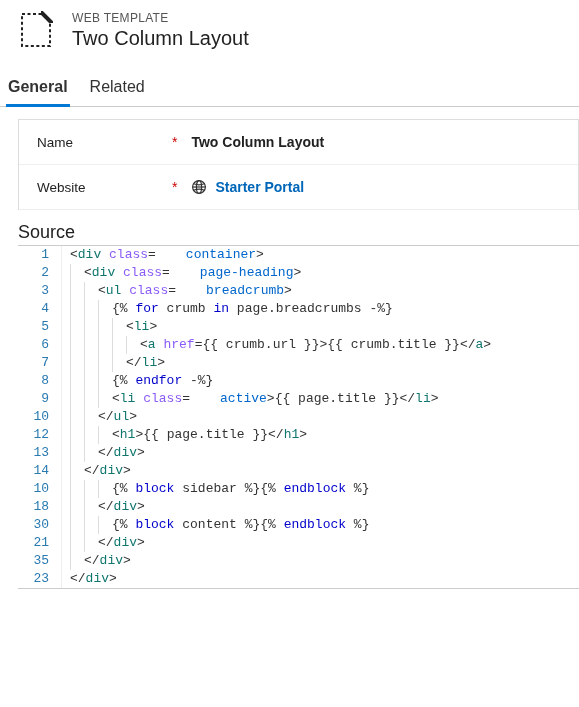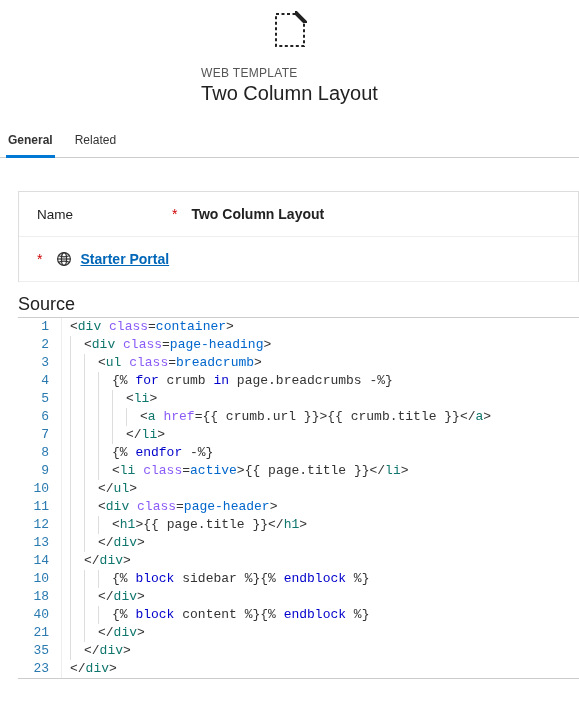--- a/index.html
+++ b/index.html
@@ -9,51 +9,50 @@
     font-size: 14px;
     color: #333;
     background: #fff;
     width: 579px;
   }
   .header {
     display: flex;
     align-items: center;
     padding: 10px 16px 20px 16px;
     gap: 16px;
-    flex-direction: column;
   }
   .header-icon svg { display:block; }
   .header-text { display:flex; flex-direction:column; }
   .eyebrow { font-size: 12px; color: #555; letter-spacing: 0.3px; }
   .page-title { font-size: 20px; color: #222; font-weight: 400; margin-top:2px;}
   .tabs {
     display:flex;
     border-bottom: 1px solid #ccc;
     padding: 0 8px;
     gap: 22px;
   }
   .tab {
     padding: 8px 0 10px 0;
-    font-size: 12px;
+    font-size: 16px;
     color: #333;
     cursor: pointer;
     position: relative;
   }
   .tab.active { font-weight: 600; }
   .tab.active::after {
     content:"";
     position:absolute;
     left:-2px; right:-2px; bottom:-1px;
     height:3px;
     background:#0078d4;
   }
   .form-panel {
     border: 1px solid #ddd;
     border-bottom: none;
-    margin: 33px 0 0 18px;
+    margin: 12px 0 0 18px;
     min-width: 0;
   }
   .form-row {
     display:flex;
     align-items:center;
     padding: 14px 18px;
     border-bottom: 1px solid #eee;
   }
   .form-label {
     width: 135px;
@@ -67,21 +66,20 @@
     color:#222;
   }
   .link-value {
     font-weight:600;
     font-size:14px;
     color:#0066b8;
     cursor:pointer;
     display:flex;
     align-items:center;
     gap:8px;
-    text-decoration:underline;
   }
   .globe-icon { display:inline-flex; }
   .source-label {
     padding: 12px 0 2px 18px;
     font-size:18px;
     color:#222;
   }
   .code-editor {
     border-top:1px solid #ccc;
     border-bottom:1px solid #ccc;
@@ -112,21 +110,21 @@
   .ind-guide {
     border-left:1px solid #ddd;
     display:inline-block;
     height:18px;
     vertical-align:top;
   }
   .w1{width:14px;}
   .t-punc{color:#333;}
   .t-tag{color:#0f766e;}
   .t-attr{color:#8b5cf6;}
-  .t-val{color:#0066cc;}
+  .t-val{color:#0066cc;margin-left:30px;}
   .t-kw{color:#0000cc;}
   .t-delim{color:#333;}
   .t-text{color:#333;}
 </style>
 </head>
 <body>
 
 <div class="header">
   <div class="header-icon">
     <svg width="40" height="40" viewBox="0 0 40 40">
@@ -145,20 +143,21 @@
   <div class="tab">Related</div>
 </div>
 
 <div class="form-panel">
   <div class="form-row">
     <div class="form-label">Name</div>
     <span class="req">*</span>
     <div class="field-value">Two Column Layout</div>
   </div>
   <div class="form-row">
+    <div class="form-label">Website</div>
     <span class="req">*</span>
     <div class="link-value">
       <span class="globe-icon">
         <svg width="16" height="16" viewBox="0 0 16 16">
           <circle cx="8" cy="8" r="6.4" fill="none" stroke="#333" stroke-width="1.2"></circle>
           <ellipse cx="8" cy="8" rx="2.6" ry="6.4" fill="none" stroke="#333" stroke-width="1.2"></ellipse>
           <line x1="1.6" y1="8" x2="14.4" y2="8" stroke="#333" stroke-width="1.2"></line>
           <path d="M2.6 4.8 Q8 7 13.4 4.8" fill="none" stroke="#333" stroke-width="1.1"></path>
           <path d="M2.6 11.2 Q8 9 13.4 11.2" fill="none" stroke="#333" stroke-width="1.1"></path>
         </svg>
@@ -174,23 +173,22 @@
     <div class="code-line"><div class="gutter">1</div><div class="code"><span class="t-punc">&lt;</span><span class="t-tag">div </span><span class="t-attr">class</span><span class="t-punc">=</span><span class="t-val">container</span><span class="t-punc">&gt;</span></div></div>
     <div class="code-line"><div class="gutter">2</div><div class="code"><span class="ind-guide w1"></span><span class="t-punc">&lt;</span><span class="t-tag">div </span><span class="t-attr">class</span><span class="t-punc">=</span><span class="t-val">page-heading</span><span class="t-punc">&gt;</span></div></div>
     <div class="code-line"><div class="gutter">3</div><div class="code"><span class="ind-guide w1"></span><span class="ind-guide w1"></span><span class="t-punc">&lt;</span><span class="t-tag">ul </span><span class="t-attr">class</span><span class="t-punc">=</span><span class="t-val">breadcrumb</span><span class="t-punc">&gt;</span></div></div>
     <div class="code-line"><div class="gutter">4</div><div class="code"><span class="ind-guide w1"></span><span class="ind-guide w1"></span><span class="ind-guide w1"></span><span class="t-delim">{% </span><span class="t-kw">for</span><span class="t-text"> crumb </span><span class="t-kw">in</span><span class="t-text"> page.breadcrumbs -%}</span></div></div>
     <div class="code-line"><div class="gutter">5</div><div class="code"><span class="ind-guide w1"></span><span class="ind-guide w1"></span><span class="ind-guide w1"></span><span class="ind-guide w1"></span><span class="t-punc">&lt;</span><span class="t-tag">li</span><span class="t-punc">&gt;</span></div></div>
     <div class="code-line"><div class="gutter">6</div><div class="code"><span class="ind-guide w1"></span><span class="ind-guide w1"></span><span class="ind-guide w1"></span><span class="ind-guide w1"></span><span class="ind-guide w1"></span><span class="t-punc">&lt;</span><span class="t-tag">a </span><span class="t-attr">href</span><span class="t-punc">=</span><span class="t-text">{{ crumb.url }}&gt;{{ crumb.title }}</span><span class="t-punc">&lt;/</span><span class="t-tag">a</span><span class="t-punc">&gt;</span></div></div>
     <div class="code-line"><div class="gutter">7</div><div class="code"><span class="ind-guide w1"></span><span class="ind-guide w1"></span><span class="ind-guide w1"></span><span class="ind-guide w1"></span><span class="t-punc">&lt;/</span><span class="t-tag">li</span><span class="t-punc">&gt;</span></div></div>
     <div class="code-line"><div class="gutter">8</div><div class="code"><span class="ind-guide w1"></span><span class="ind-guide w1"></span><span class="ind-guide w1"></span><span class="t-delim">{% </span><span class="t-kw">endfor</span><span class="t-text"> -%}</span></div></div>
     <div class="code-line"><div class="gutter">9</div><div class="code"><span class="ind-guide w1"></span><span class="ind-guide w1"></span><span class="ind-guide w1"></span><span class="t-punc">&lt;</span><span class="t-tag">li </span><span class="t-attr">class</span><span class="t-punc">=</span><span class="t-val">active</span><span class="t-punc">&gt;</span><span class="t-text">{{ page.title }}</span><span class="t-punc">&lt;/</span><span class="t-tag">li</span><span class="t-punc">&gt;</span></div></div>
     <div class="code-line"><div class="gutter">10</div><div class="code"><span class="ind-guide w1"></span><span class="ind-guide w1"></span><span class="t-punc">&lt;/</span><span class="t-tag">ul</span><span class="t-punc">&gt;</span></div></div>
-    <div class="code-line"><div class="gutter">11</div><div class="code"><span class="ind-guide w1"></span><span class="ind-guide w1"></span><span class="t-punc">&lt;</span><span class="t-tag">div </span><span class="t-attr">class</span><span class="t-punc">=</span><span class="t-val">page-header</span><span class="t-punc">&gt;</span></div></div>
     <div class="code-line"><div class="gutter">12</div><div class="code"><span class="ind-guide w1"></span><span class="ind-guide w1"></span><span class="ind-guide w1"></span><span class="t-punc">&lt;</span><span class="t-tag">h1</span><span class="t-punc">&gt;</span><span class="t-text">{{ page.title }}</span><span class="t-punc">&lt;/</span><span class="t-tag">h1</span><span class="t-punc">&gt;</span></div></div>
     <div class="code-line"><div class="gutter">13</div><div class="code"><span class="ind-guide w1"></span><span class="ind-guide w1"></span><span class="t-punc">&lt;/</span><span class="t-tag">div</span><span class="t-punc">&gt;</span></div></div>
     <div class="code-line"><div class="gutter">14</div><div class="code"><span class="ind-guide w1"></span><span class="t-punc">&lt;/</span><span class="t-tag">div</span><span class="t-punc">&gt;</span></div></div>
     <div class="code-line"><div class="gutter">10</div><div class="code"><span class="ind-guide w1"></span><span class="ind-guide w1"></span><span class="ind-guide w1"></span><span class="t-delim">{% </span><span class="t-kw">block</span><span class="t-text"> sidebar %}{% </span><span class="t-kw">endblock</span><span class="t-text"> %}</span></div></div>
     <div class="code-line"><div class="gutter">18</div><div class="code"><span class="ind-guide w1"></span><span class="ind-guide w1"></span><span class="t-punc">&lt;/</span><span class="t-tag">div</span><span class="t-punc">&gt;</span></div></div>
-    <div class="code-line"><div class="gutter">40</div><div class="code"><span class="ind-guide w1"></span><span class="ind-guide w1"></span><span class="ind-guide w1"></span><span class="t-delim">{% </span><span class="t-kw">block</span><span class="t-text"> content %}{% </span><span class="t-kw">endblock</span><span class="t-text"> %}</span></div></div>
+    <div class="code-line"><div class="gutter">30</div><div class="code"><span class="ind-guide w1"></span><span class="ind-guide w1"></span><span class="ind-guide w1"></span><span class="t-delim">{% </span><span class="t-kw">block</span><span class="t-text"> content %}{% </span><span class="t-kw">endblock</span><span class="t-text"> %}</span></div></div>
     <div class="code-line"><div class="gutter">21</div><div class="code"><span class="ind-guide w1"></span><span class="ind-guide w1"></span><span class="t-punc">&lt;/</span><span class="t-tag">div</span><span class="t-punc">&gt;</span></div></div>
     <div class="code-line"><div class="gutter">35</div><div class="code"><span class="ind-guide w1"></span><span class="t-punc">&lt;/</span><span class="t-tag">div</span><span class="t-punc">&gt;</span></div></div>
     <div class="code-line"><div class="gutter">23</div><div class="code"><span class="t-punc">&lt;/</span><span class="t-tag">div</span><span class="t-punc">&gt;</span></div></div>
   </div>
 
 </body></html>

